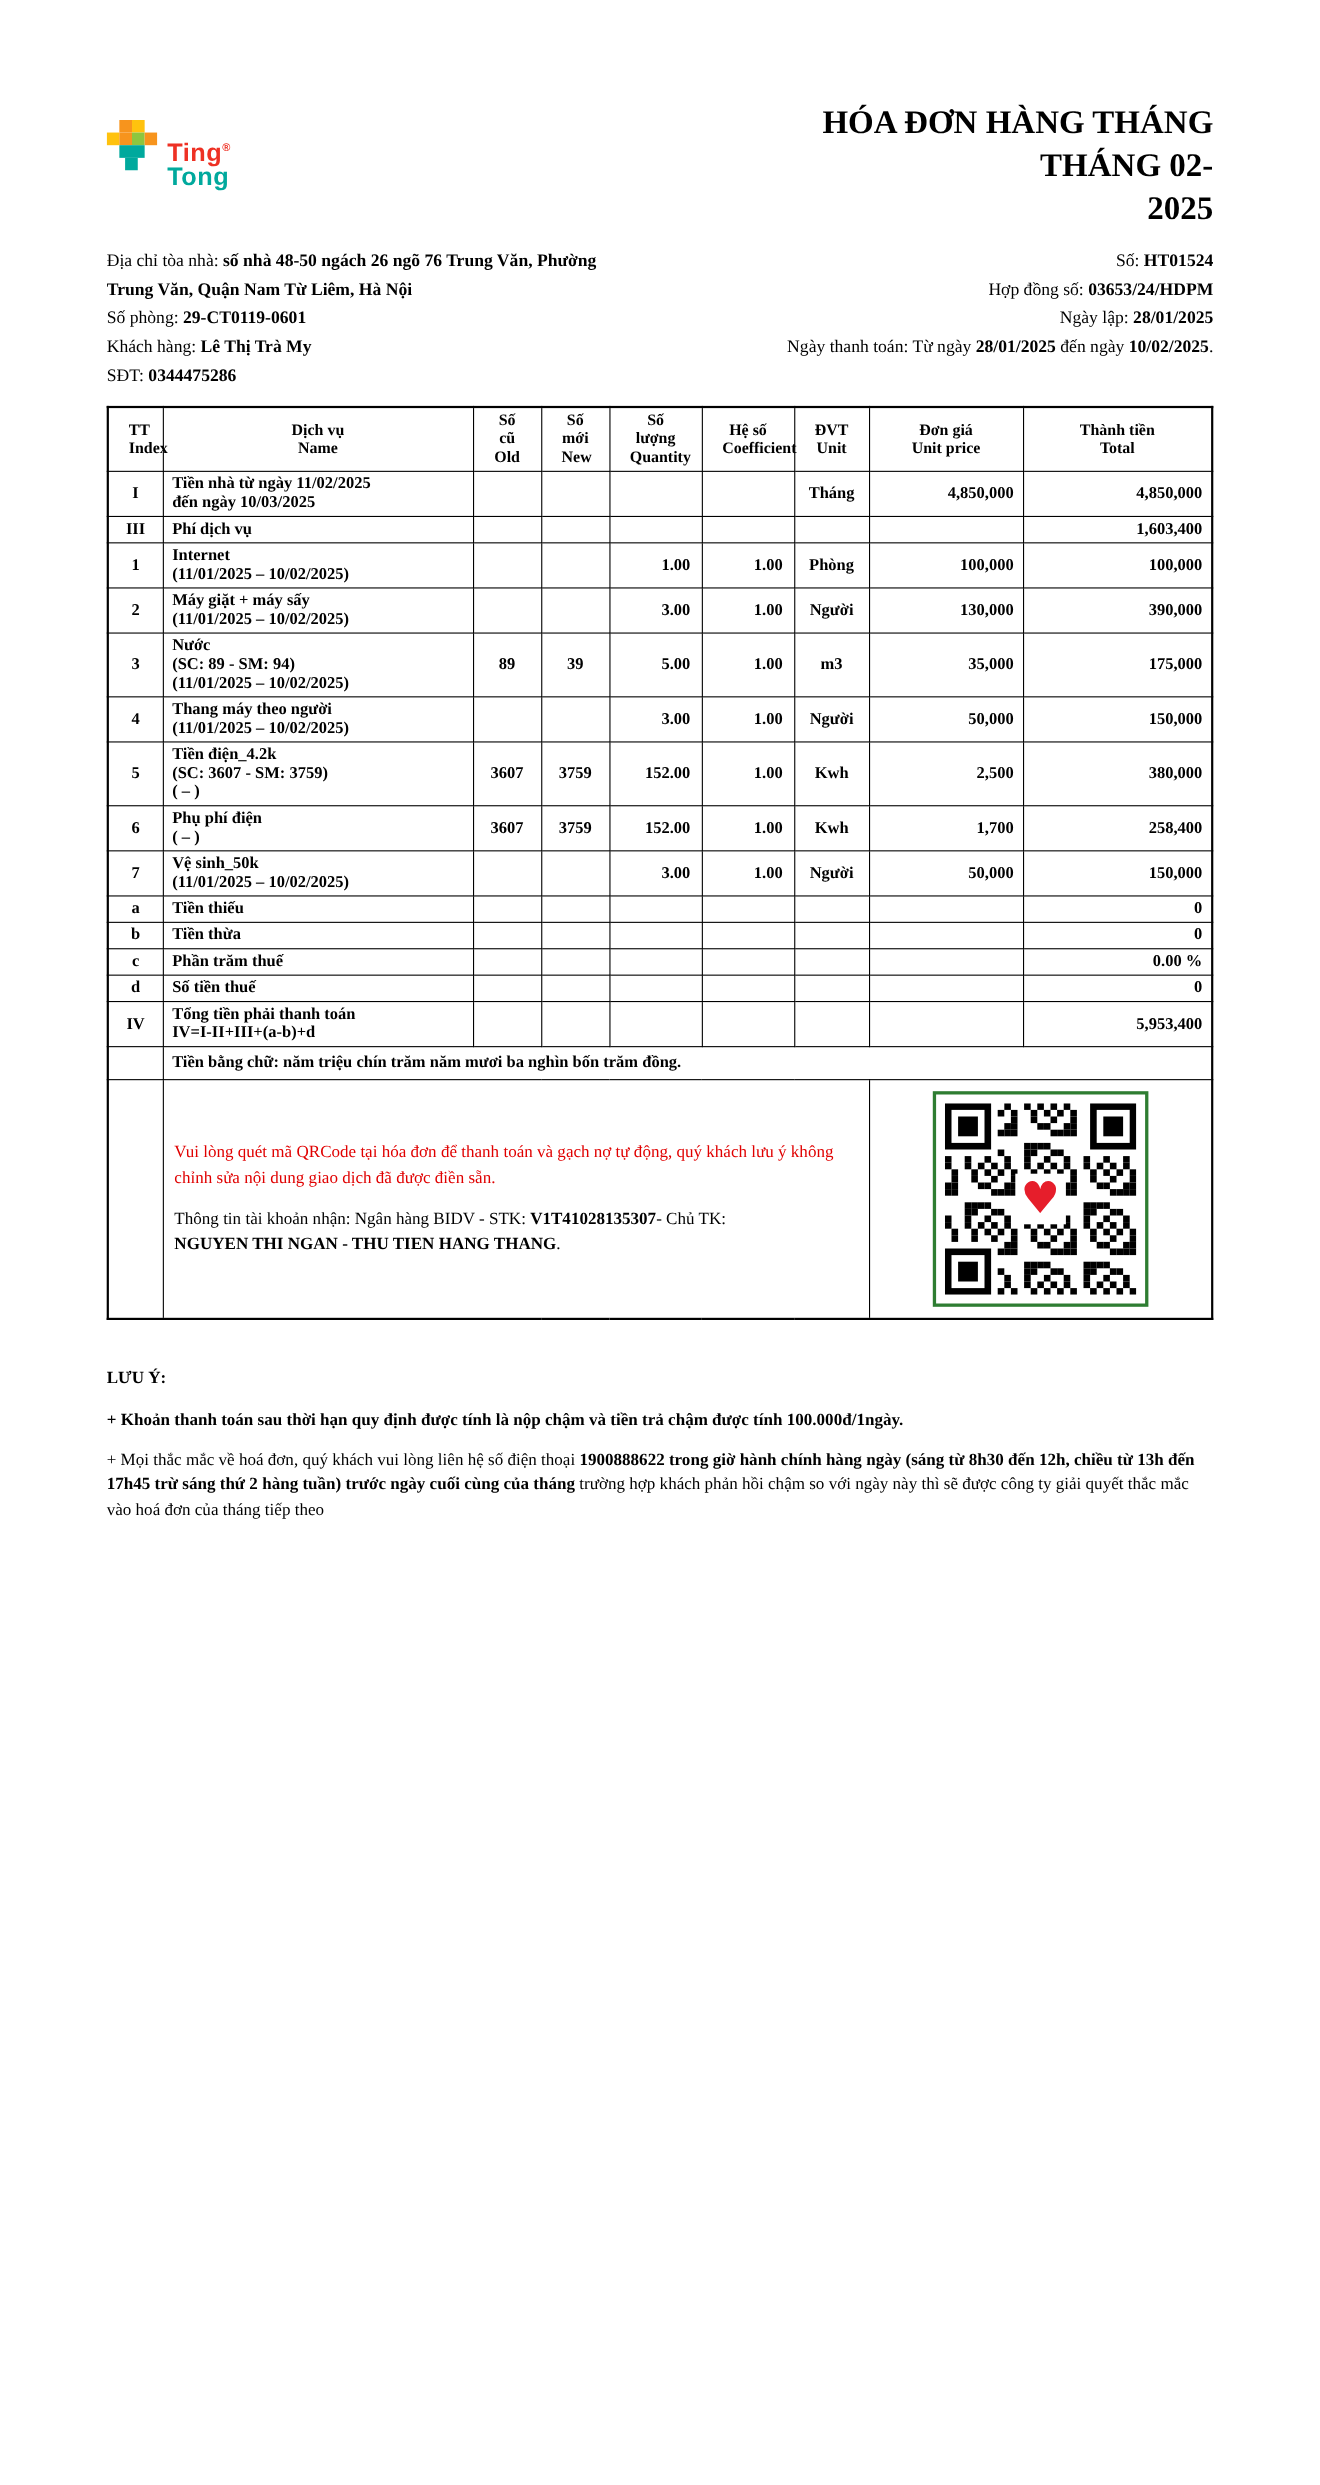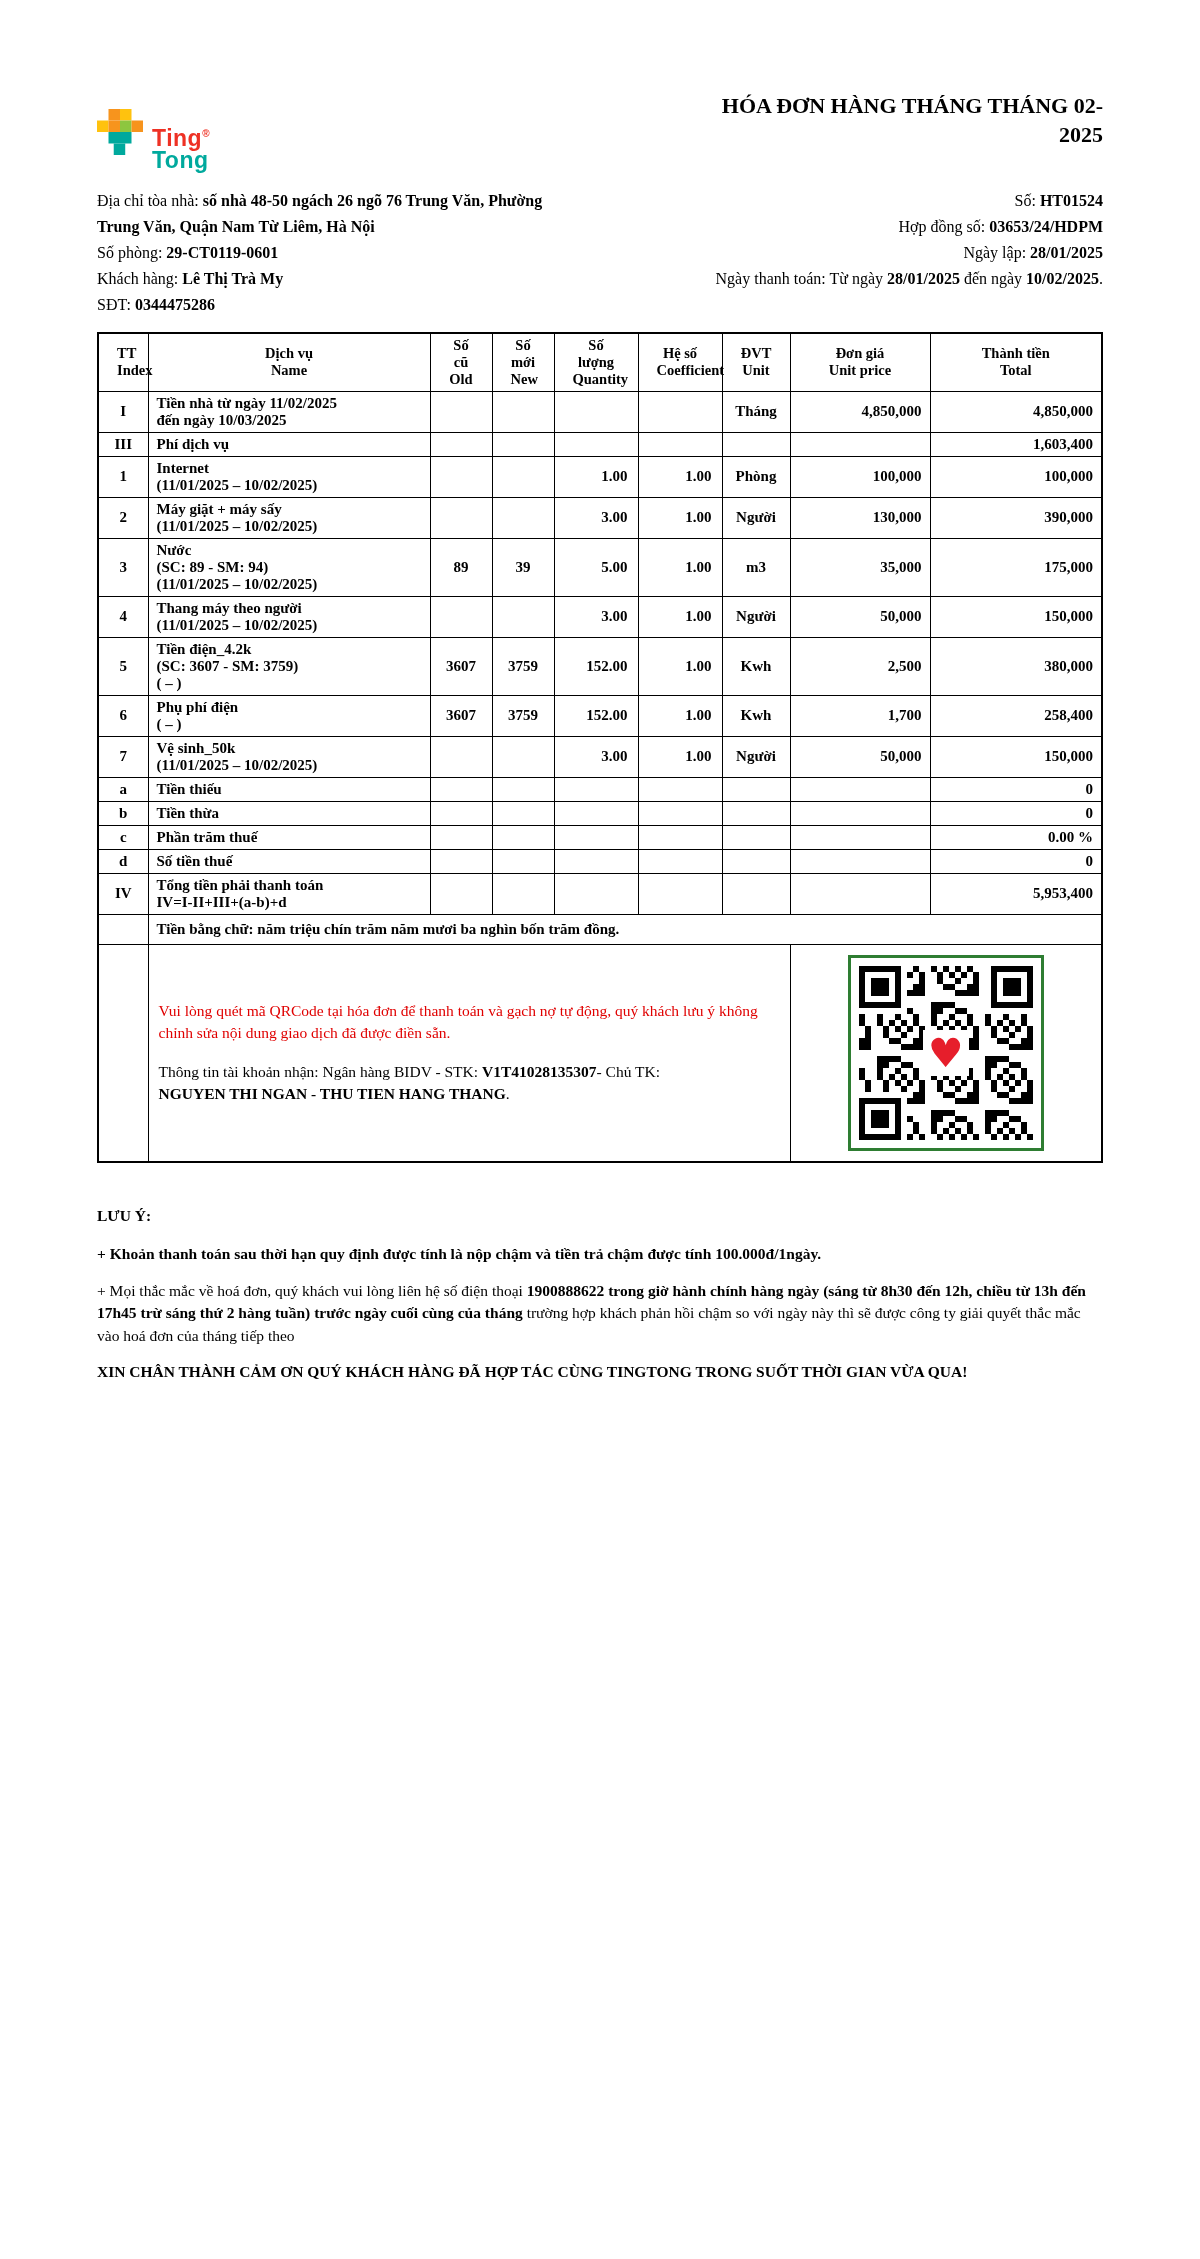--- a/index.html
+++ b/index.html
@@ -10,21 +10,21 @@
   }
   .page { padding:92px 97px 0 97px; }
 
   
   .top { display:flex; justify-content:space-between; align-items:flex-start; }
   .logo { display:flex; align-items:center; gap:9px; }
   .brand-text { font-family:"Liberation Sans", sans-serif; font-weight:bold; font-size:23px; line-height:0.95; letter-spacing:0.5px;margin-top:36px; }
   .brand-ting { color:#EE3124; }
   .brand-tong { color:#00A99D; }
   .reg { font-size:10px; vertical-align:super; }
-  .title { text-align:right; font-size:22px; font-weight:bold; line-height:1.3; max-width:420px; }
+  .title { text-align:right; font-size:30px; font-weight:bold; line-height:1.3; max-width:420px; }
 
   
   .meta { margin-top:16px; font-size:16px; }
   .meta-row { display:flex; justify-content:space-between; line-height:26px;gap:43px; }
   .meta-row .left { text-align:left; }
   .meta-row .right { text-align:right; }
 
   
   table.invoice { width:100%; border-collapse:collapse; margin-top:14px; table-layout:fixed; }
   table.invoice, table.invoice th, table.invoice td { border:1.5px solid #000; }
@@ -643,16 +643,15 @@
           </div>
         </td>
       </tr>
     </tbody>
   </table>
 
   <div class="notes">
     <div class="notes-heading">LƯU Ý:</div>
     <p class="note bold">+ Khoản thanh toán sau thời hạn quy định được tính là nộp chậm và tiền trả chậm được tính 100.000đ/1ngày.</p>
     <p class="note"><span>+ Mọi thắc mắc về hoá đơn, quý khách vui lòng liên hệ số điện thoại </span><span class="bold">1900888622 trong giờ hành chính hàng ngày (sáng từ 8h30 đến 12h, chiều từ 13h đến 17h45 trừ sáng thứ 2 hàng tuần) trước ngày cuối cùng của tháng </span><span>trường hợp khách phản hồi chậm so với ngày này thì sẽ được công ty giải quyết thắc mắc vào hoá đơn của tháng tiếp theo</span></p>
-    <p class="note bold">XIN CHÂN THÀNH CẢM ƠN QUÝ KHÁCH HÀNG ĐÃ HỢP TÁC CÙNG TINGTONG TRONG SUỐT THỜI GIAN VỪA QUA!</p>
   </div>
 
 </div>
 
 </body></html>

